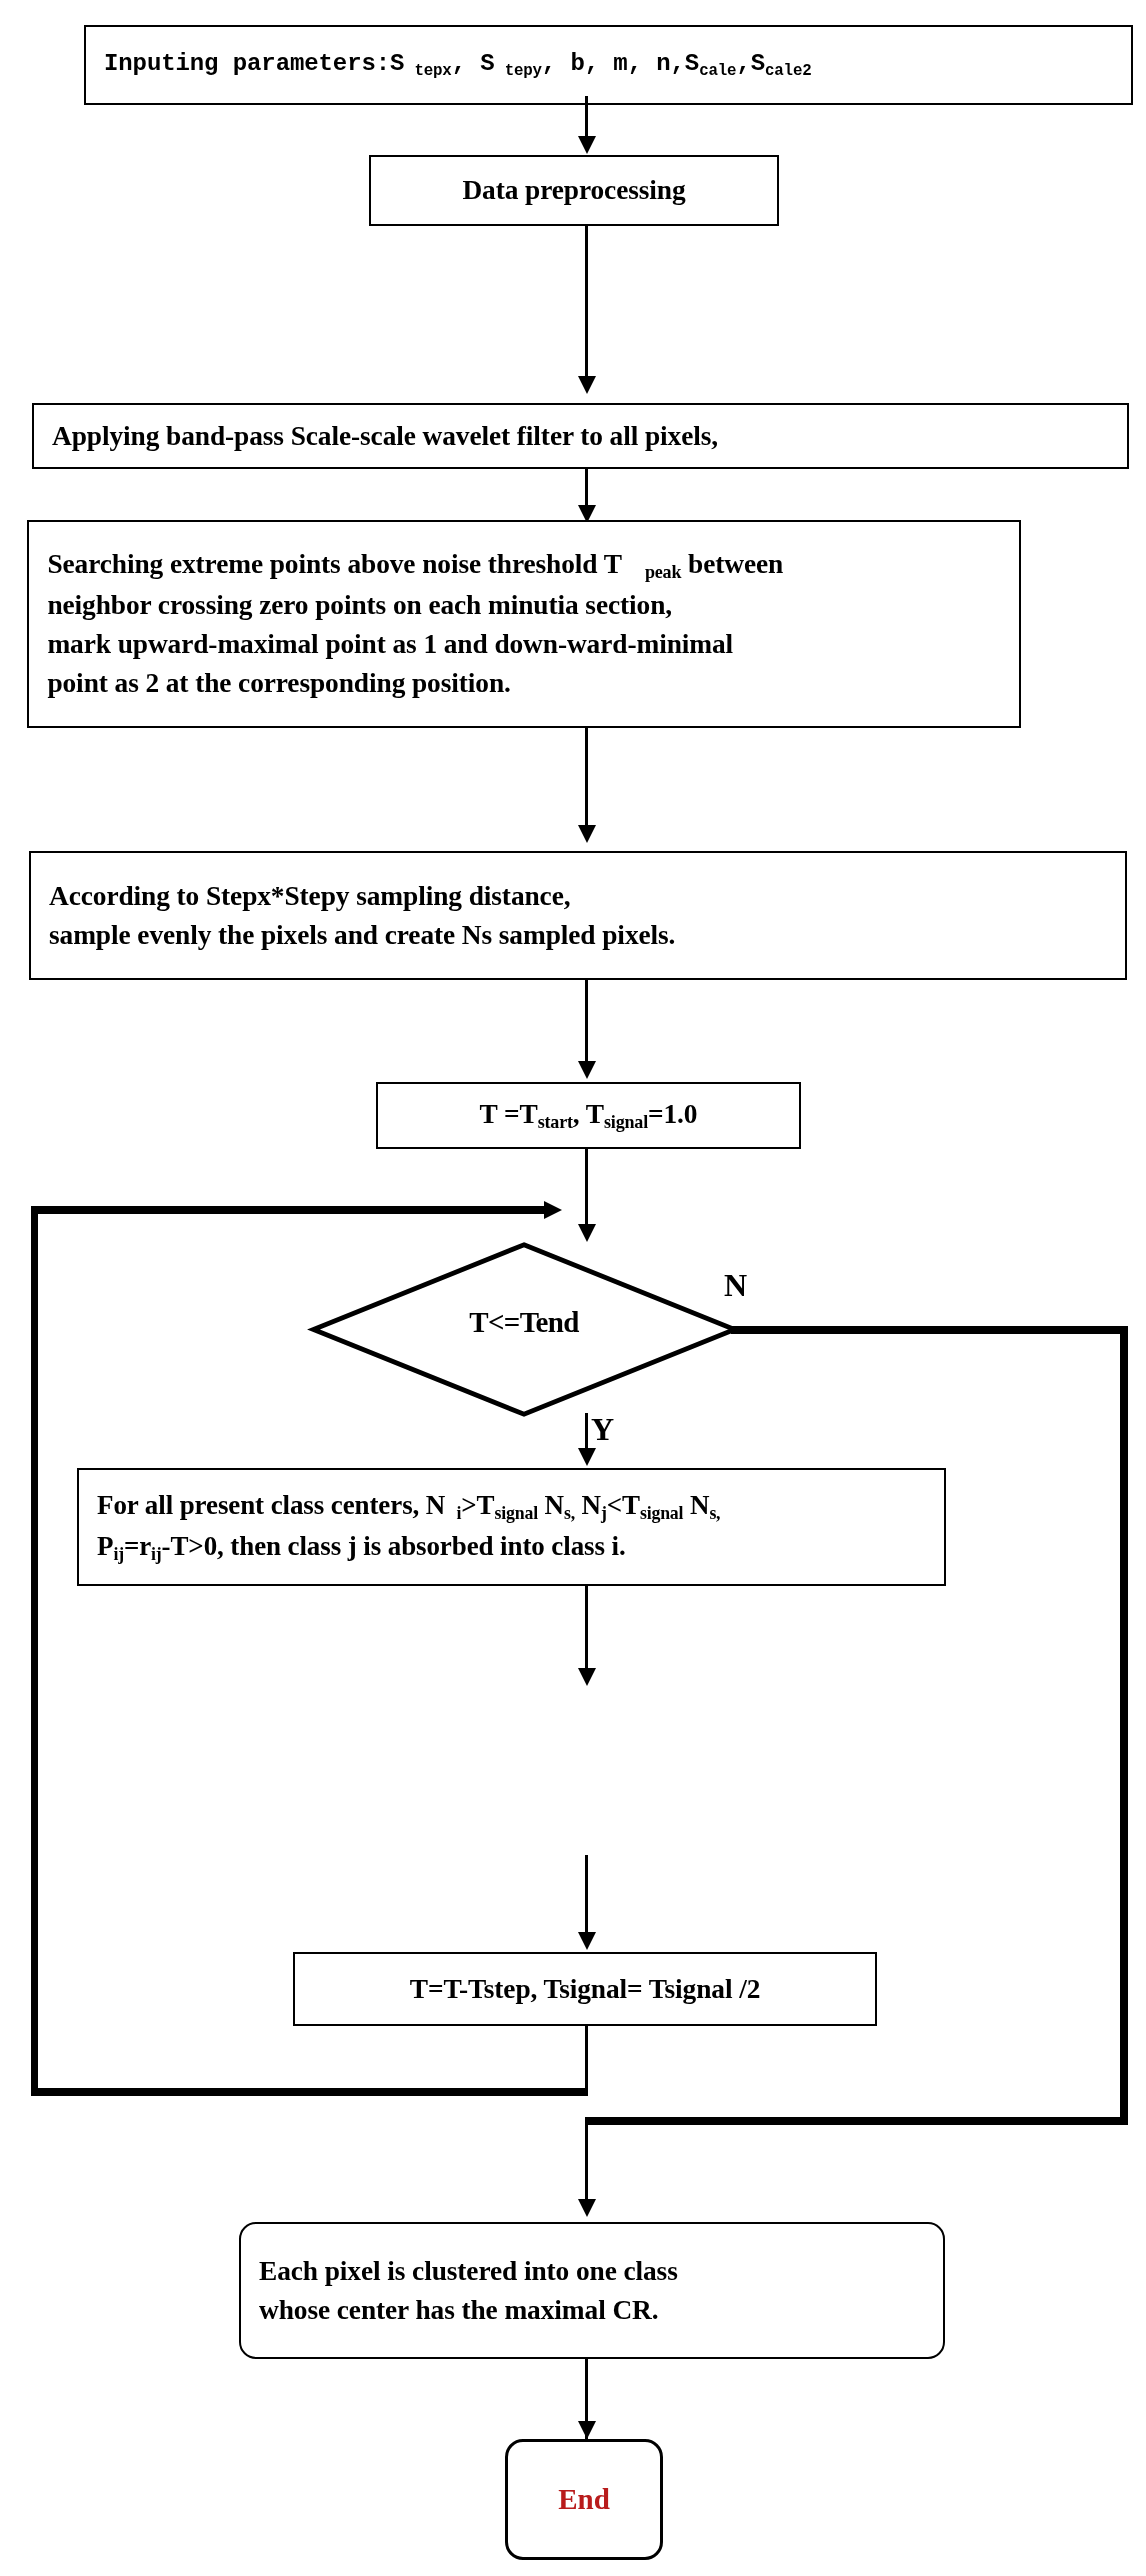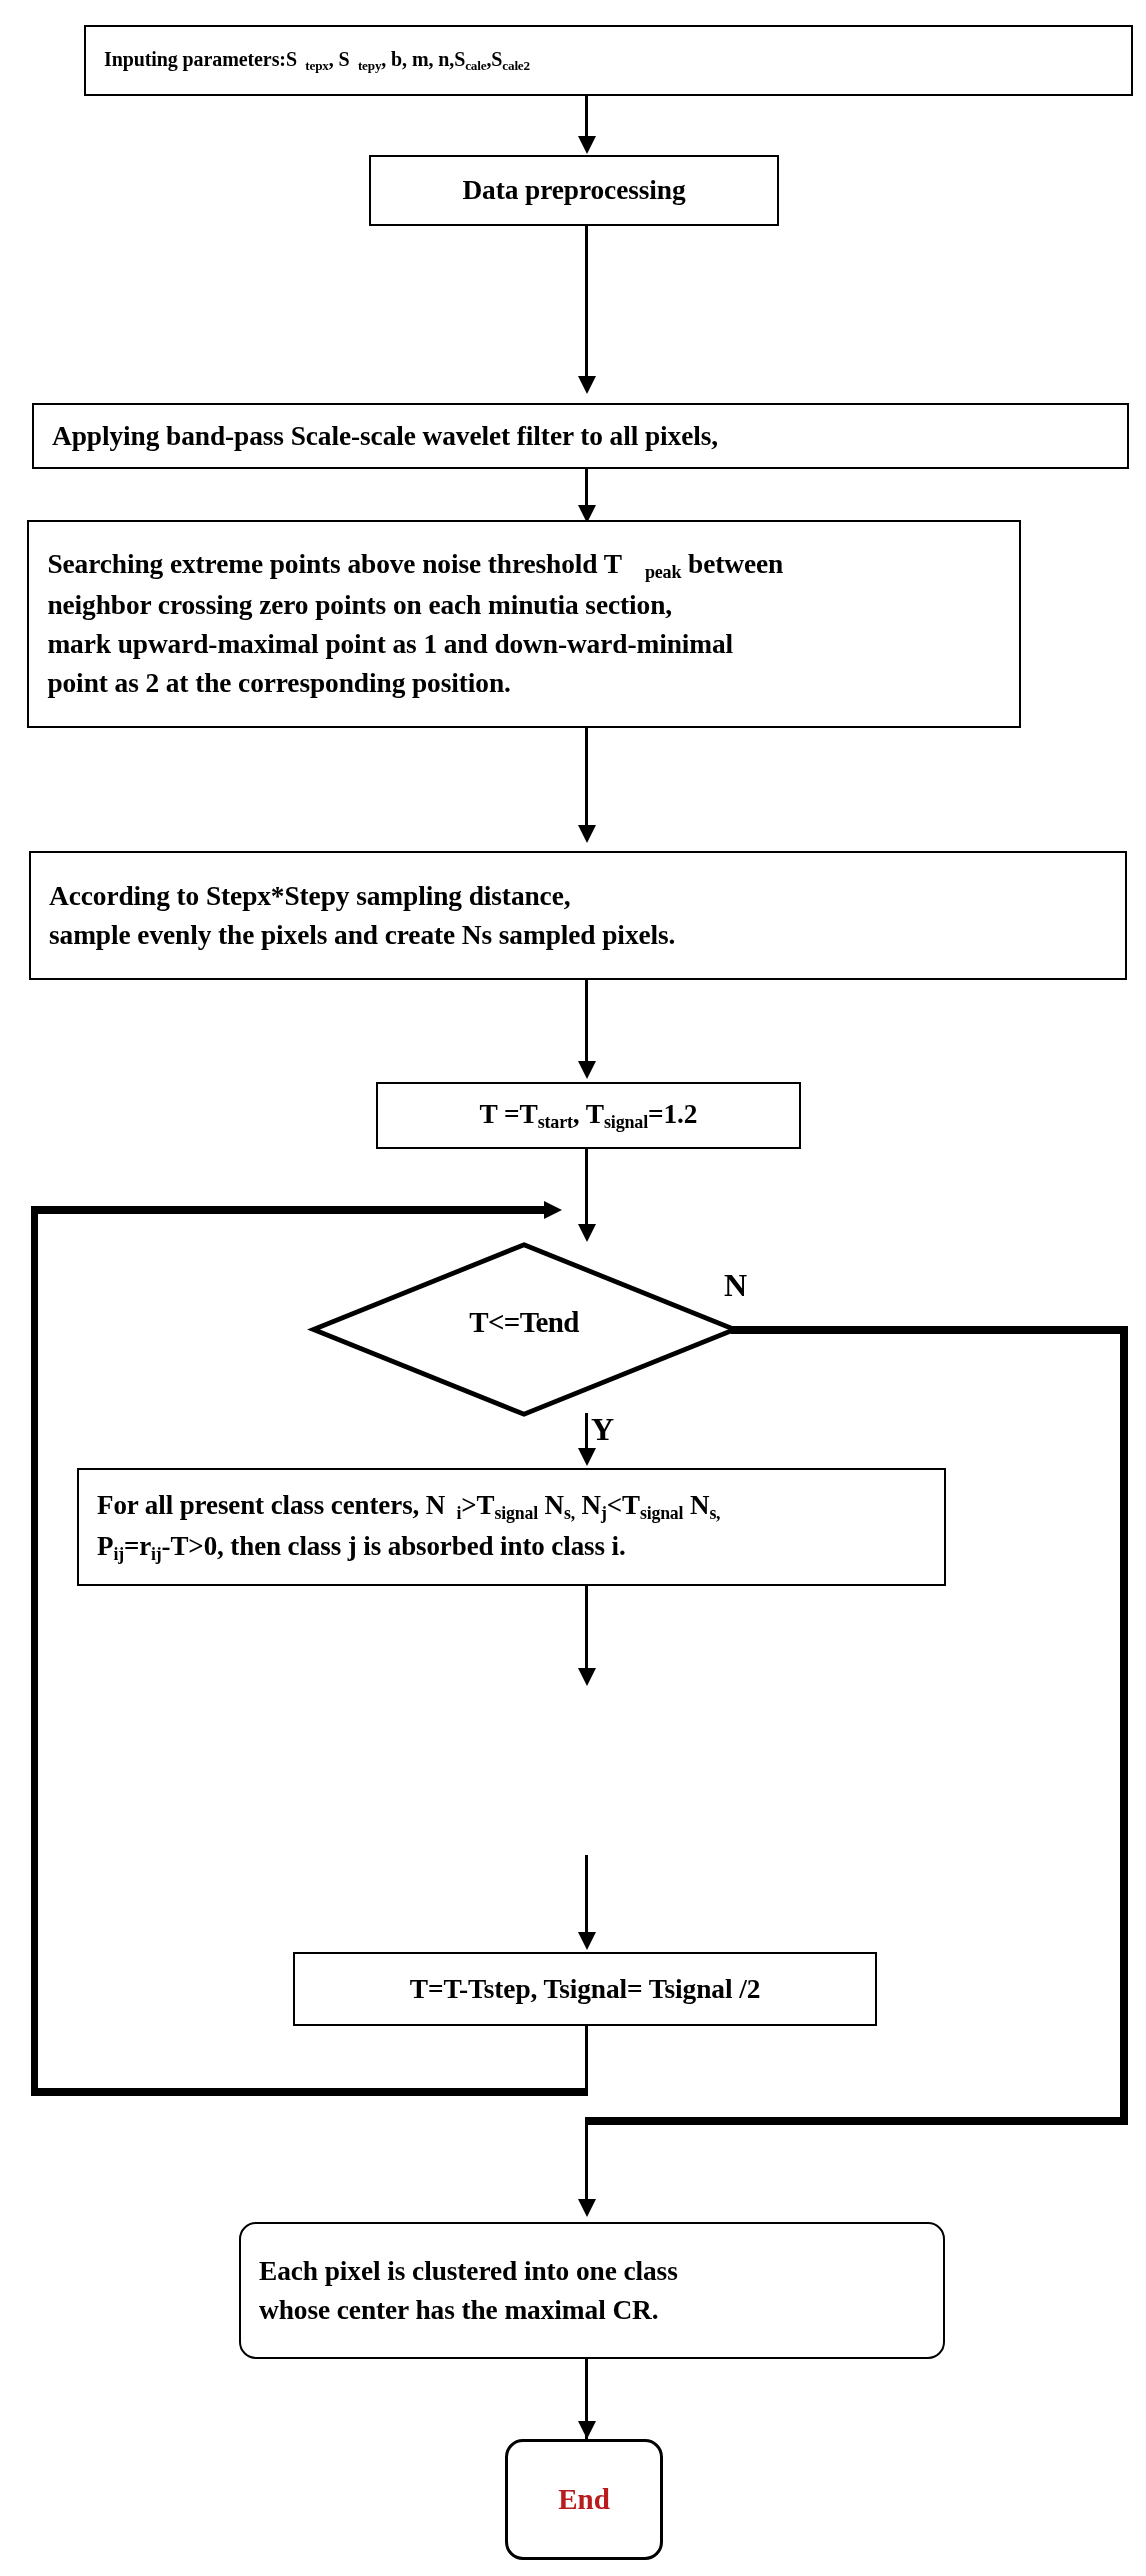--- a/index.html
+++ b/index.html
@@ -96,21 +96,21 @@
     font-weight: bold;
     letter-spacing: -0.2px;
   }
   .sp { display: inline-block; width: 0.42em; }
 </style>
 </head>
 <body>
 
 <div id="page">
 
-  <div class="node pad-l" style="left:84px; top:25px; width:1049px; height:71px; font-size:20px;">
+  <div class="node pad-l" style="left:84px; top:25px; width:1049px; height:80px; font-size:24px;font-family:Liberation Mono, monospace;">
     <span class="txt">
       <span>Inputing parameters:S</span><span class="sp"></span><sub>tepx</sub><span>, S</span><span class="sp"></span><sub>tepy</sub><span>, b, m, n,S</span><sub>cale</sub><span>,S</span><sub>cale2</sub>
     </span>
   </div>
 
   <div class="conn vline" style="left:585px; top:96px; width:3.4px; height:47px;"></div>
   <div class="arrowhead" style="left:578px; top:136px;"></div>
 
   <div class="node center" style="left:369px; top:155px; width:410px; height:71px; font-size:27.4px;">
     <span class="txt">Data preprocessing</span>
@@ -143,21 +143,21 @@
       <span>According to Stepx*Stepy sampling distance,</span><br>
       <span>sample evenly the pixels and create Ns sampled pixels.</span>
     </span>
   </div>
 
   <div class="conn vline" style="left:585px; top:980px; width:3.4px; height:88px;"></div>
   <div class="arrowhead" style="left:578px; top:1061px;"></div>
 
   <div class="node center" style="left:376px; top:1082px; width:425px; height:67px; font-size:27.4px;">
     <span class="txt">
-      <span>T =T</span><sub>start</sub><span>, T</span><sub>signal</sub><span>=1.2</span>
+      <span>T =T</span><sub>start</sub><span>, T</span><sub>signal</sub><span>=1.0</span>
     </span>
   </div>
 
   <div class="conn vline" style="left:585px; top:1149px; width:3.4px; height:84px;"></div>
   <div class="arrowhead" style="left:578px; top:1224px;"></div>
 
   <div class="conn hline" style="left:31px; top:1206px; width:521px; height:7.5px;"></div>
   <div class="arrowhead-right" style="left:544px; top:1201px;"></div>
 
   <div class="conn vline" style="left:31px; top:1206px; width:6.9px; height:888px;"></div>

